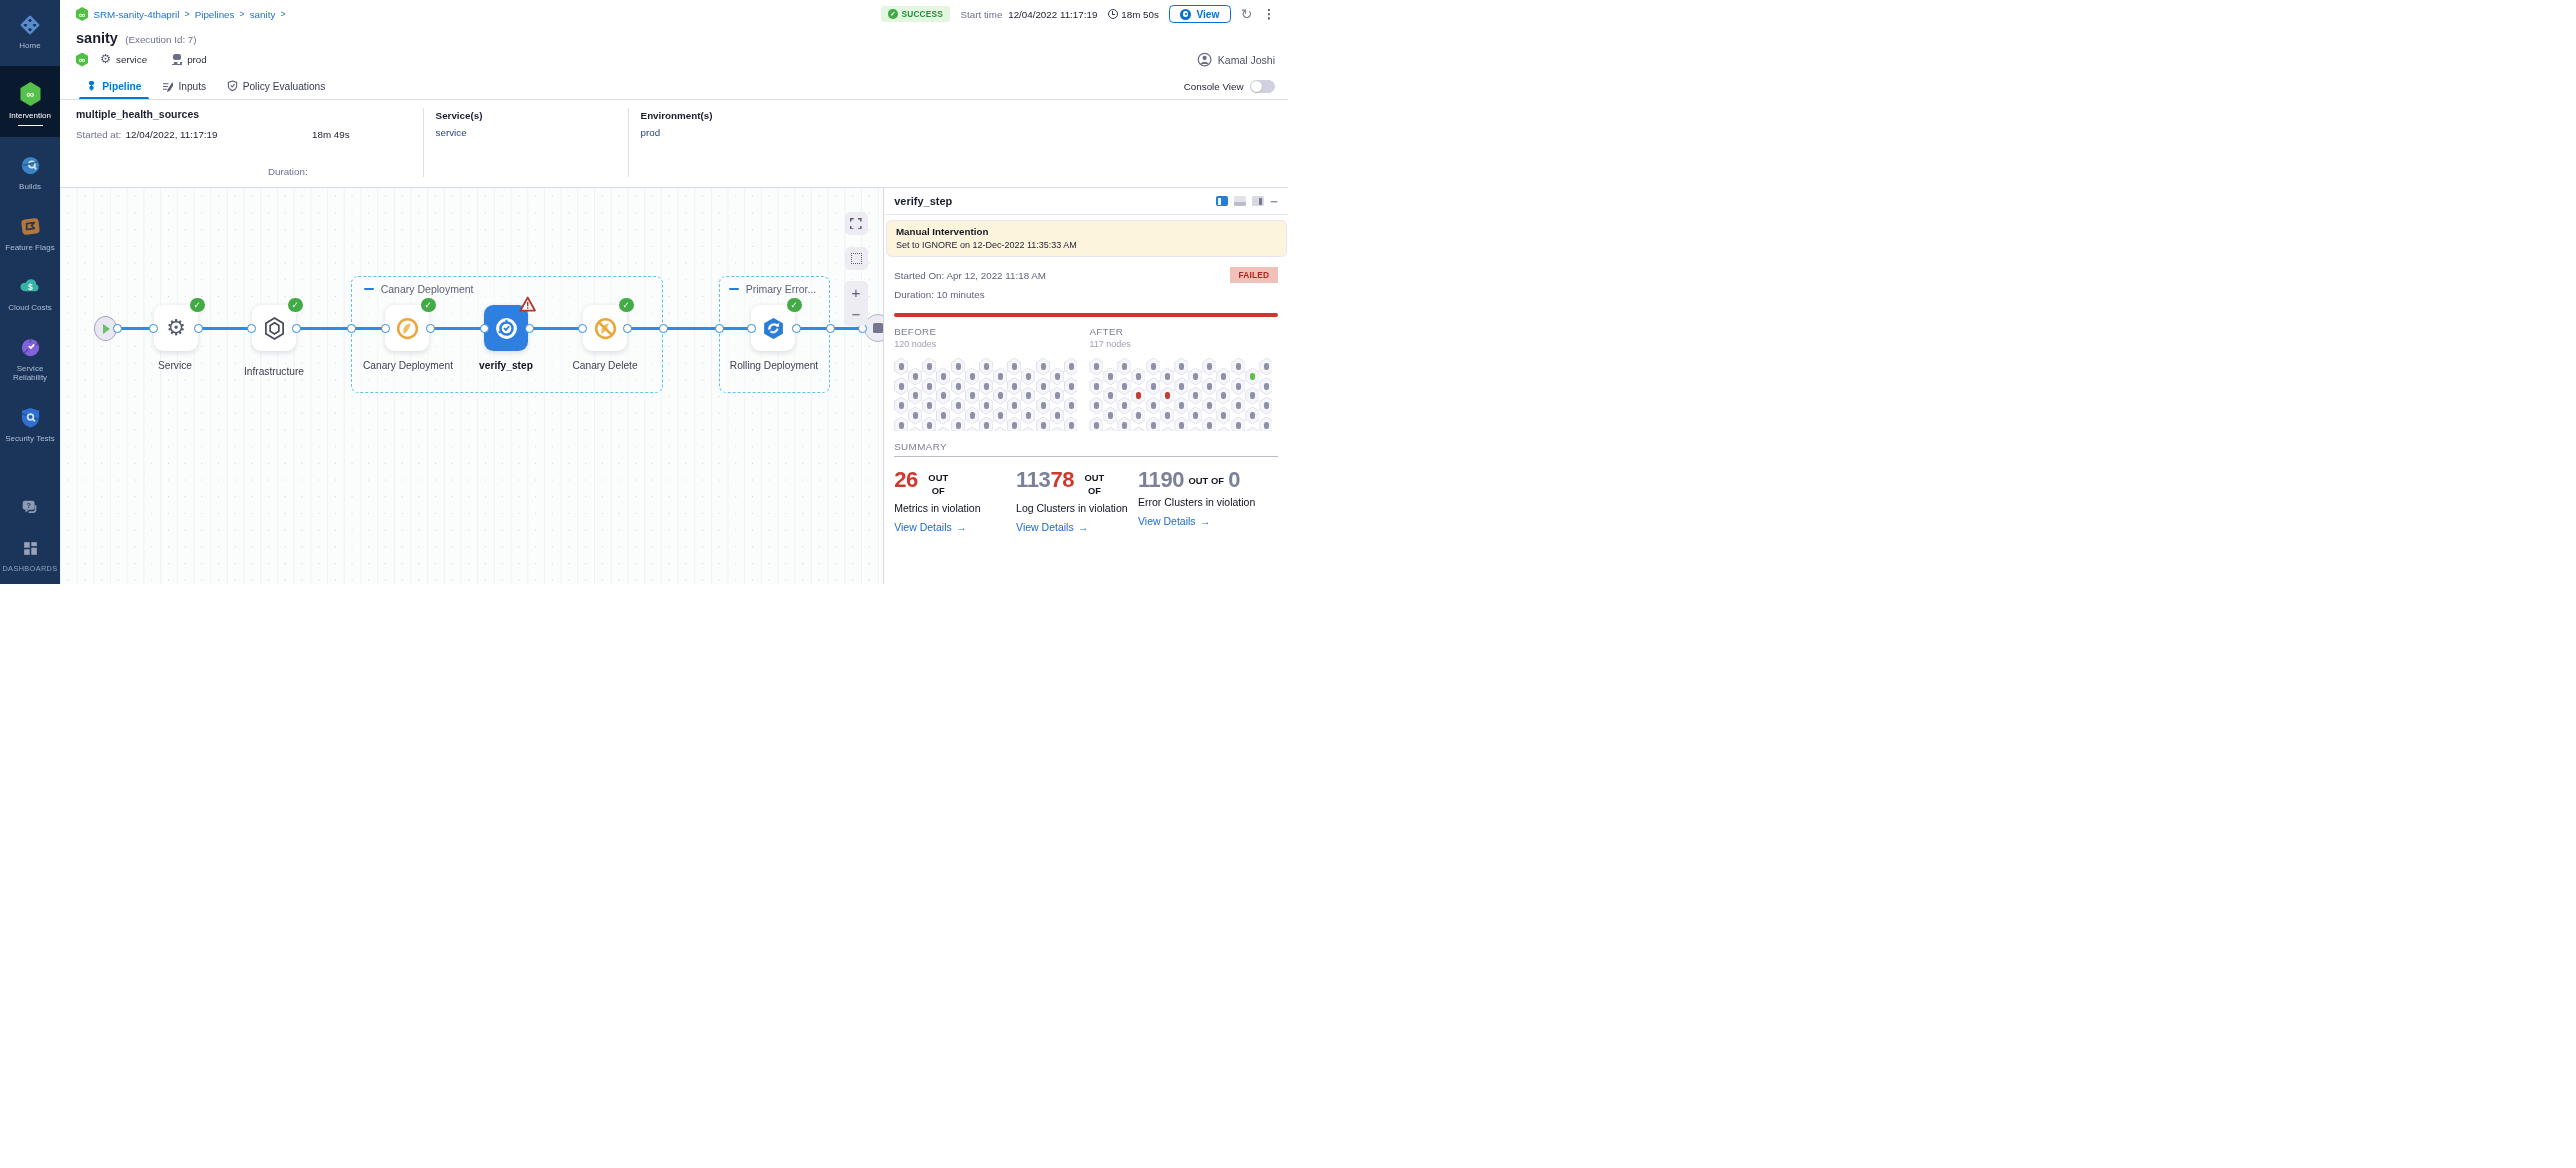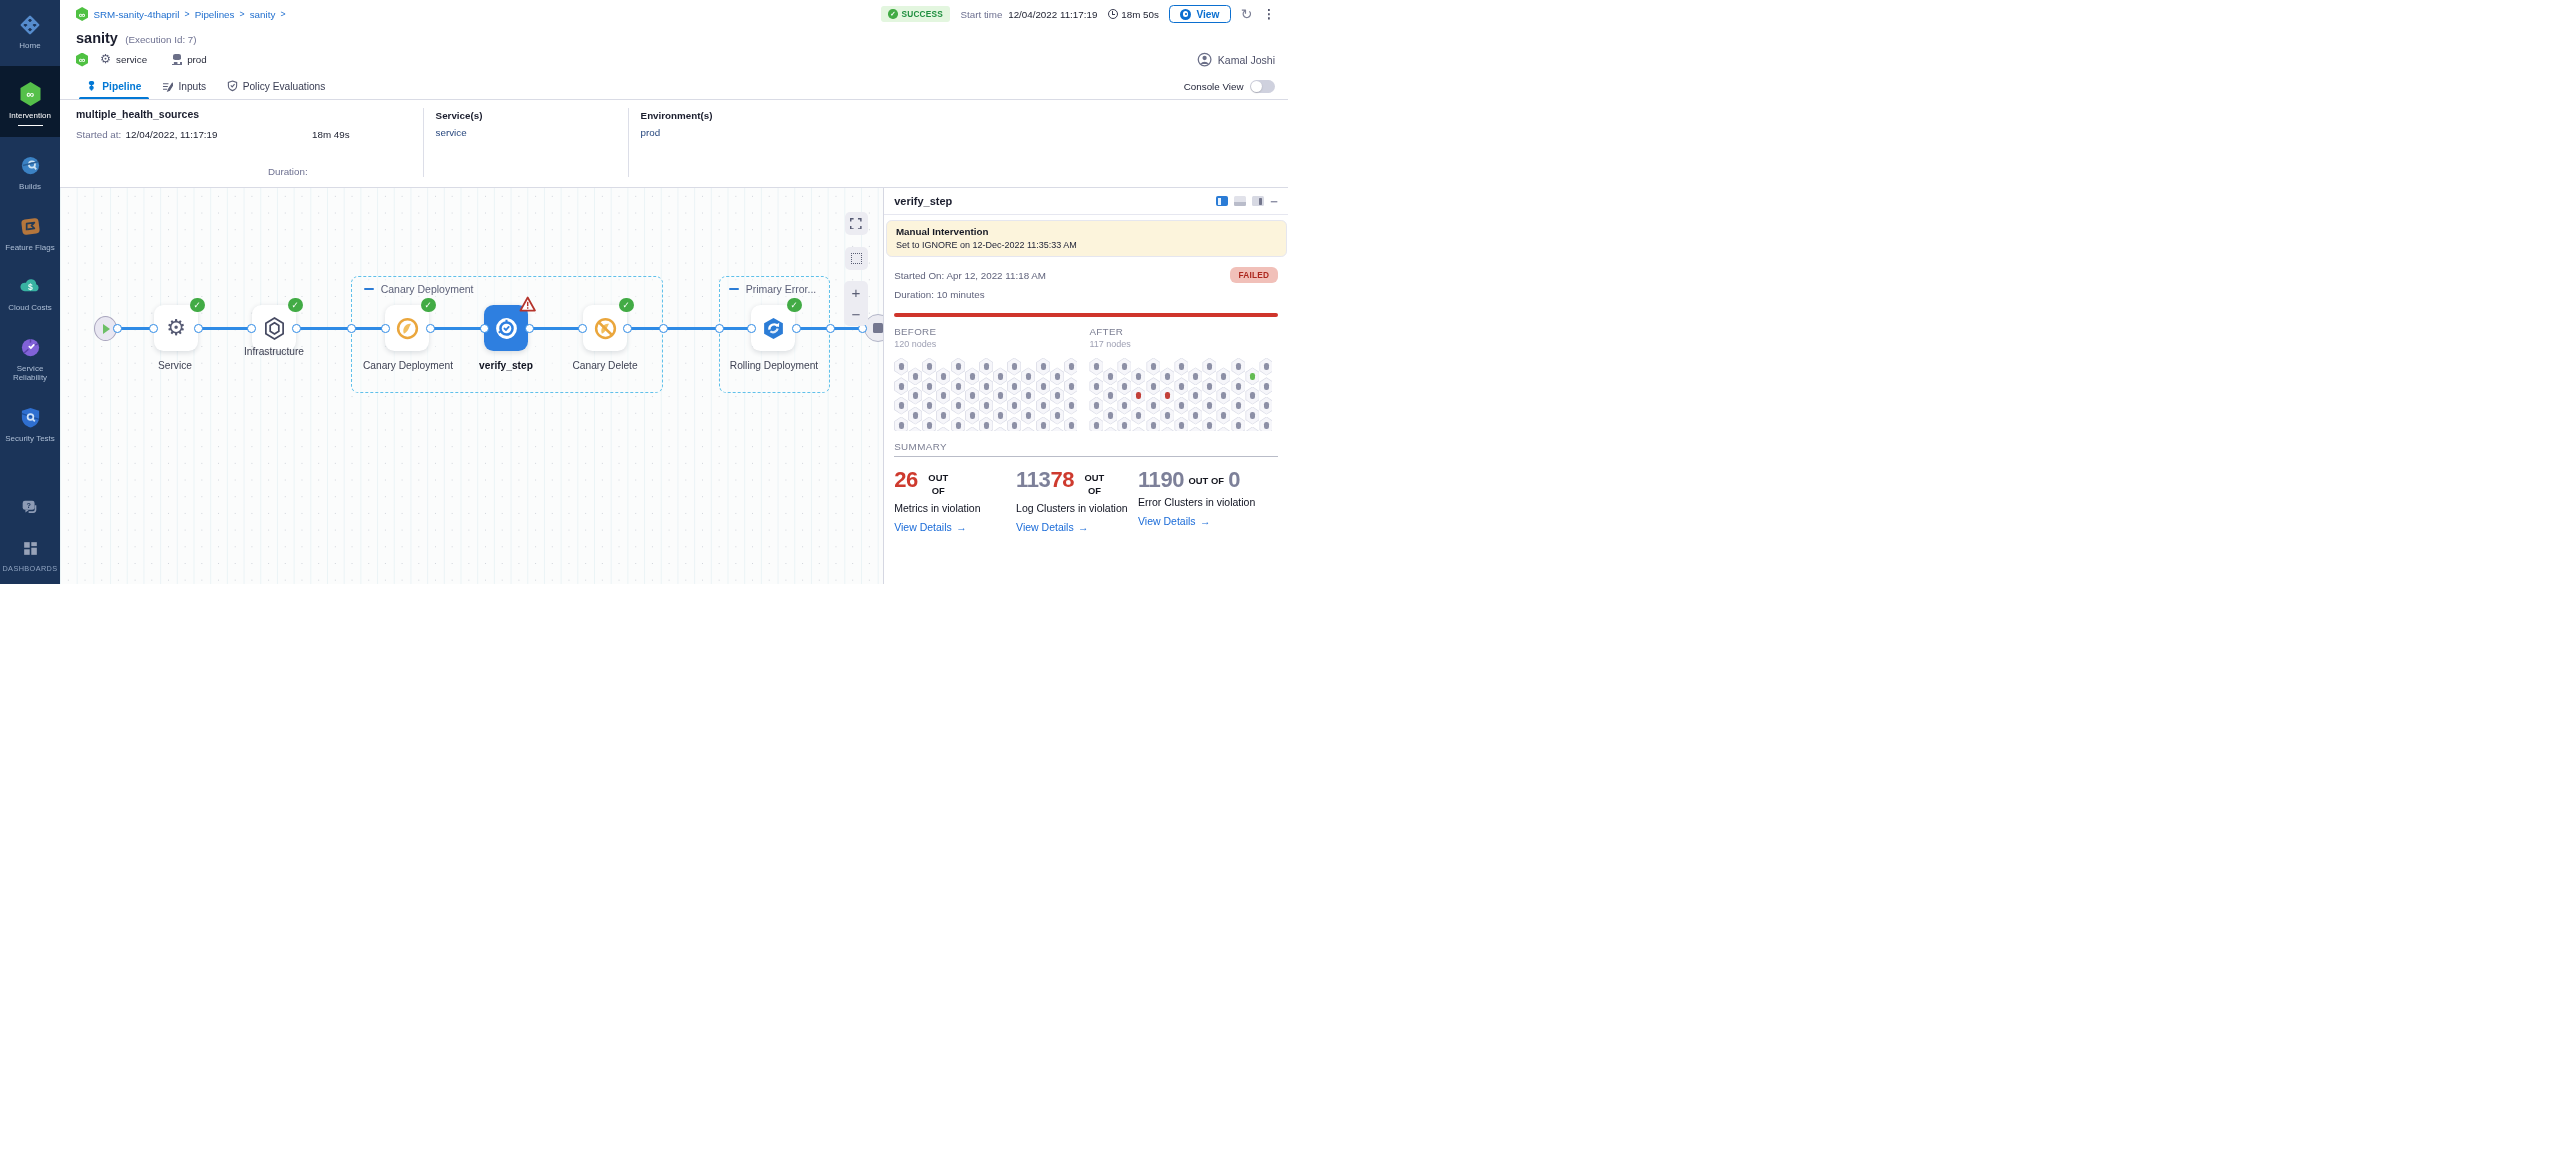--- a/index.html
+++ b/index.html
@@ -118,21 +118,21 @@
   .lay3 { background:#d7d9e3; }
   .lay3::before { content:""; position:absolute; right:2.2px; top:1.5px; bottom:1.5px; width:2.9px; background:#73768c; border-radius:0.7px; }
   .p-min { color:#8d90a6; font-size:13px; font-weight:bold; line-height:1; cursor:pointer; }
 
   .banner { margin:4.4px 1.5px 2.9px; background:#fcf4dc; border:0.7px solid #e5e6ef; border-radius:5.8px; padding:5.8px 9.4px; }
   .banner b { font-size:9.8px; color:#161925; display:block; }
   .banner span { font-size:9px; color:#23263a; }
 
   .p-details { display:flex; padding:7.3px 10.2px 1.5px; }
   .p-dcol { font-size:9.8px; color:#60637c; line-height:1.9; }
-  .badge-failed { margin-left:auto; background:#f1c0b9; color:#ad281f; font-weight:bold; font-size:8.3px; padding:2.9px 8.7px; border-radius:6px; height:fit-content; letter-spacing:0.2px; }
+  .badge-failed { margin-left:auto; background:#f1c0b9; color:#ad281f; font-weight:bold; font-size:8.3px; padding:2.9px 8.7px; border-radius:0; height:fit-content; letter-spacing:0.2px; }
   .redbar { margin:7.3px 10.2px 8.7px; height:3.6px; border-radius:2.2px; background:#cf352b; }
 
   .ba-wrap { display:flex; padding:0 10.2px; gap:12.3px; }
   .ba-col { width:183px; }
   .ba-h { font-size:9.8px; color:#7b7e92; letter-spacing:0.3px; }
   .ba-n { font-size:9px; color:#9fa1b4; margin-top:2.2px; }
   .nodegrid { position:relative; width:183px; height:73px; overflow:hidden; margin-top:8.7px; }
   .hex { position:absolute; width:14px; height:18px; background:#d9dbe6; clip-path:polygon(50% 0,100% 26%,100% 74%,50% 100%,0 74%,0 26%); display:flex; align-items:center; justify-content:center; }
   .hex::before { content:""; position:absolute; inset:0.7px; background:#f6f6fa; clip-path:polygon(50% 0,100% 26%,100% 74%,50% 100%,0 74%,0 26%); }
   .hexdot { position:relative; width:5.1px; height:7.3px; border-radius:2.2px; background:#8d90a6; z-index:1; }
@@ -424,21 +424,21 @@
 
         <div class="node" style="left:192px;top:117px;">
           <svg width="23" height="25" viewBox="0 0 24 26">
               <g fill="none" stroke="#464a62" stroke-width="1.8">
                 <path d="M12 2 L21 7.5 V18.5 L12 24 L3 18.5 V7.5 Z"></path>
                 <path d="M12 7 L16.5 9.8 V15.8 L12 18.6 L7.5 15.8 V9.8 Z"></path>
               </g>
             </svg>
           <span class="node-badge">✓</span>
         </div>
-        <div class="nlabel" style="left:167px;top:157px;">Infrastructure</div>
+        <div class="nlabel" style="left:167px;top:177px;">Infrastructure</div>
 
         <div class="node" style="left:325px;top:117px;">
           <svg width="25" height="25" viewBox="0 0 24 24">
               <circle cx="12" cy="12" r="9" fill="none" stroke="#eaa63c" stroke-width="2.4"></circle>
               <path d="M8.5 17 C6.5 11 11 6.5 15.5 7.5 C13.5 9.5 13.5 15 8.5 17 Z" fill="#f2bf5e"></path>
             </svg>
           <span class="node-badge">✓</span>
         </div>
         <div class="nlabel" style="left:301px;top:171px;">Canary Deployment</div>
 

